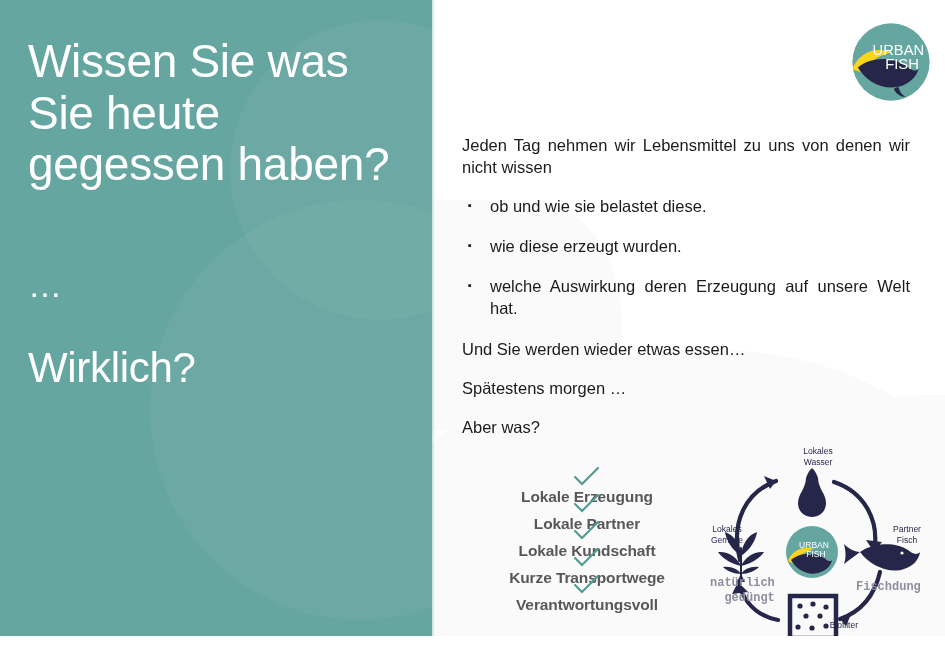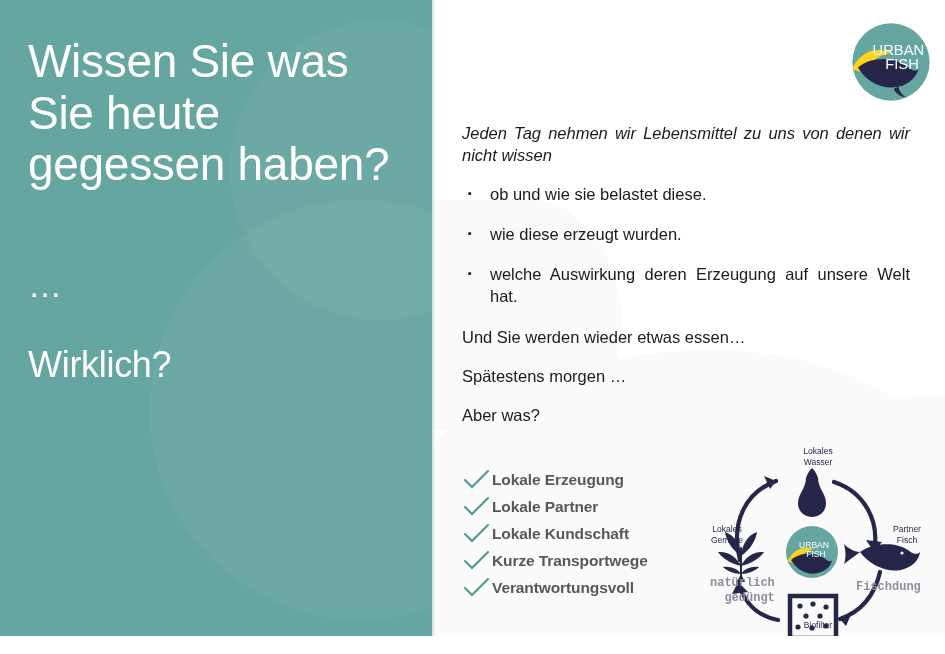--- a/index.html
+++ b/index.html
@@ -55,21 +55,21 @@
     color: #ffffff;
     font-size: 34px;
     font-weight: 300;
     line-height: 1;
   }
   .subheadline {
     position: absolute;
     left: 28px;
     top: 345px;
     color: #ffffff;
-    font-size: 36px;
+    font-size: 42px;
     font-weight: 300;
     line-height: 1.1;
     letter-spacing: -0.3px;
   }
 
   
   #right-panel {
     position: absolute;
     left: 432px;
     top: 0;
@@ -116,24 +116,23 @@
     position: absolute;
     left: 30px;
     top: 122px;
     width: 448px;
     color: #1b1b1b;
     font-size: 16.5px;
     font-weight: 300;
     line-height: 1.35;
   }
   .lead-para {
-    margin: 0 0 16px 0;
+    margin: 12px 0 16px 0;
     text-align: justify;
     text-align-last: left;
-    font-style: italic;
   }
   .bullet-row {
     display: flex;
     margin: 0 0 18px 0;
     padding-left: 6px;
   }
   .bullet-mark {
     flex: 0 0 auto;
     width: 22px;
     color: #1b1b1b;
@@ -154,20 +153,21 @@
   #check-list {
     position: absolute;
     left: 30px;
     top: 466px;
     width: 250px;
   }
   .check-row {
     display: flex;
     align-items: center;
     height: 27px;
+    flex-direction: column;
   }
   .check-mark {
     flex: 0 0 auto;
     width: 30px;
     height: 22px;
   }
   .check-label {
     flex: 1 1 auto;
     color: #58585a;
     font-size: 15.5px;
@@ -197,21 +197,21 @@
     color: #8e8e9e;
     font-size: 12px;
     font-weight: bold;
     line-height: 1.25;
     white-space: pre-line;
     font-family: Liberation Mono, monospace;
   }
   #lbl-wasser  { left: 82px; top: 6px;   width: 84px; }
   #lbl-fisch   { left: 180px; top: 84px; width: 66px; }
   #lbl-gemuese { left: 0px;  top: 84px;  width: 66px; }
-  #lbl-biofilter { left: 84px; top: 180px; width: 80px; }
+  #lbl-biofilter { left: 84px; top: 180px; width: 80px; text-align: right; }
   #lbl-fischdung { left: 162px; top: 140px; }
   #lbl-geduengt  { left: 16px; top: 136px; text-align: right; }
 </style>
 </head>
 <body>
 
 <div id="slide">
 
   <div id="left-panel">
     <div class="blob" id="blob-a"></div>

